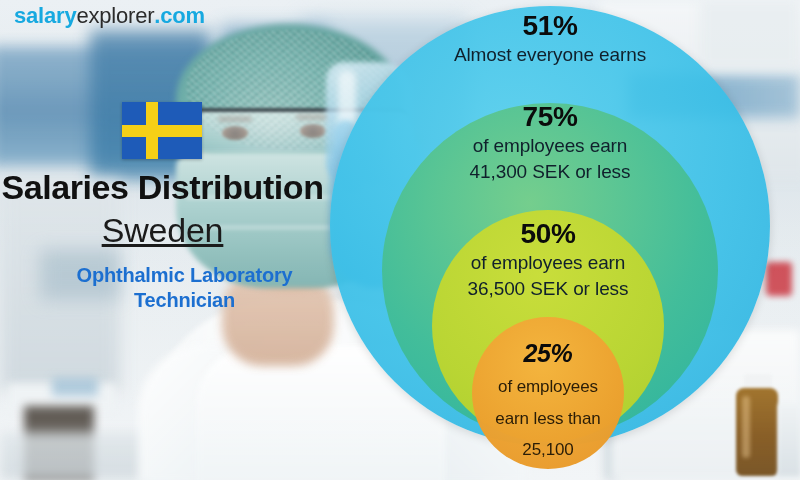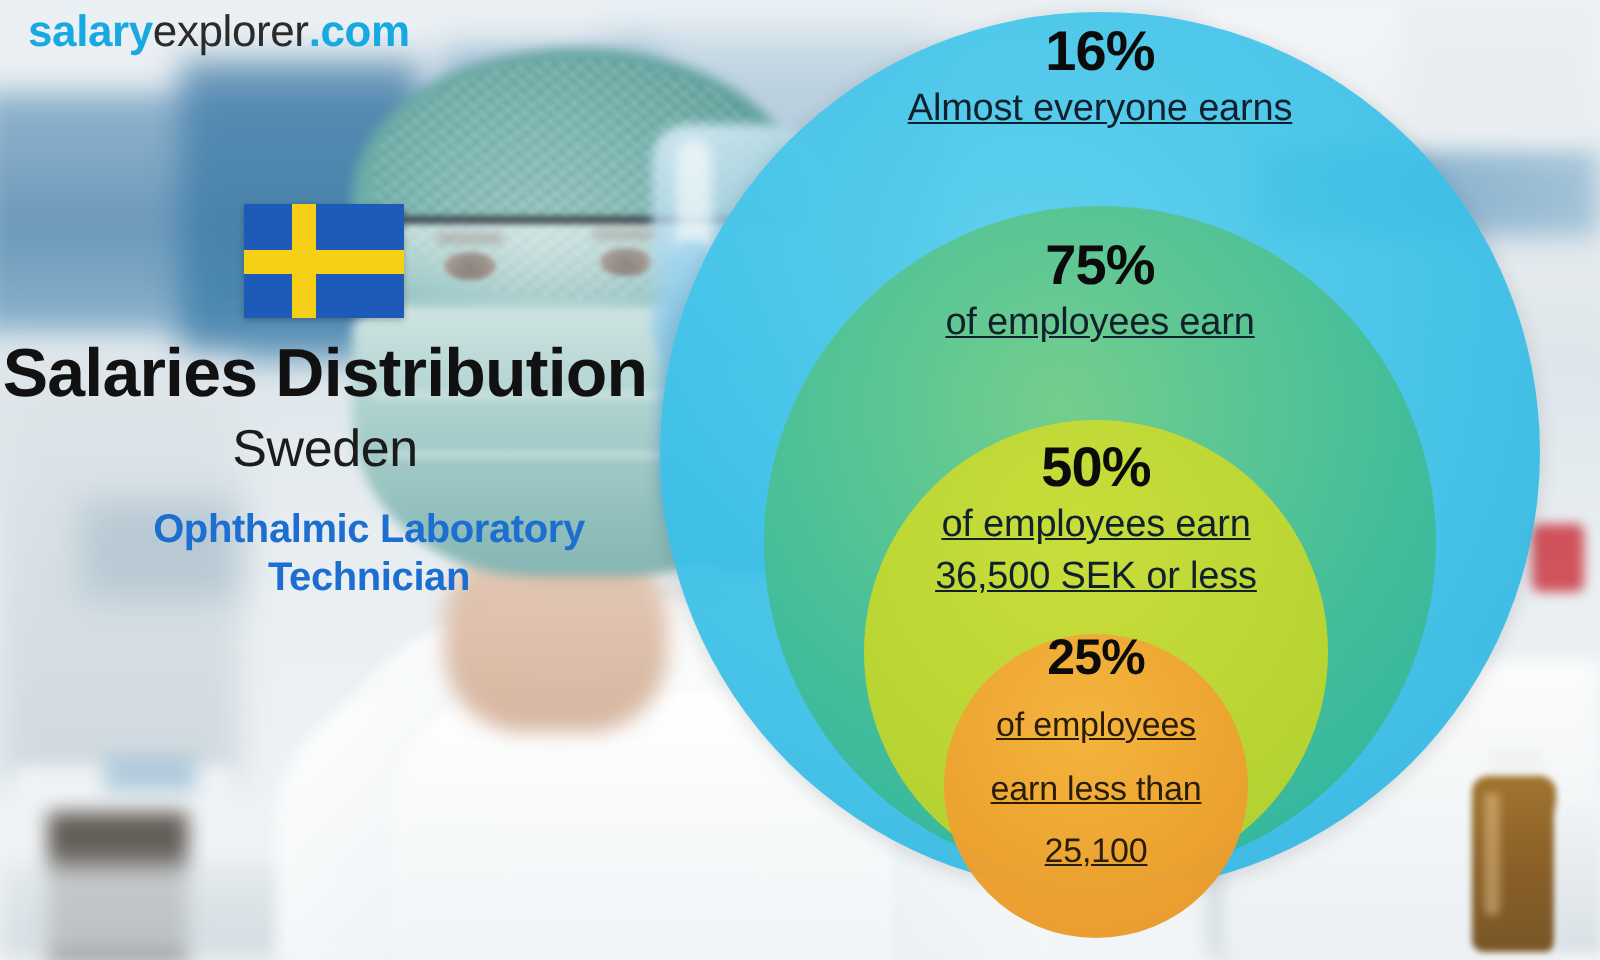--- a/index.html
+++ b/index.html
@@ -278,22 +278,22 @@
   
   .left-text {
     position:absolute; left:0px; top:168px; width:325px;
     text-align:center; z-index:36;
   }
   .t-main {
     font-size:34px; font-weight:bold; color:#111; line-height:1.12;
     letter-spacing:-.4px;
   }
   .t-country {
-    font-size:26px; font-weight:normal; color:#1b1b1b; line-height:1.3;
-    margin-top:2px; letter-spacing:-.2px;
+    font-size:34px; font-weight:normal; color:#1b1b1b; line-height:1.3;
+    margin-top:2px; letter-spacing:-.2px;text-decoration:underline;
   }
   .t-job {
     font-size:20px; font-weight:bold; color:#1c6fd0; line-height:1.22;
     margin-top:11px; letter-spacing:-.2px;padding-left:44px;
   }
   .t-note {
     font-size:12px; color:#2a2a2a; margin-top:12px;
   }
 
   
@@ -321,30 +321,29 @@
   }
   .pct {
     font-size:27px; font-weight:bold; color:#0b0b0b;
     line-height:1.0; letter-spacing:-.4px;
   }
   .c100 .pct, .c75 .pct, .c50 .pct { font-size:28px; }
   .c25 .pct { font-size:25px; margin-top:0px; }
   .ln {
     font-size:19px; color:#10202c; line-height:1.22; white-space:nowrap;
     letter-spacing:-.1px;
-    text-decoration:underline;
   }
   .c25 .ln { font-size:17px; color:#2a1d07; }
   .c100 .pct { margin-top:6px; }
   .c100 .ln  { margin-top:3px; }
-  .c75  .pct { margin-top:16px; }
+  .c75  .pct { margin-top:0; }
   .c75  .ln  { margin-top:3px; }
   .c50  .pct { margin-top:10px; }
   .c50  .ln  { margin-top:3px; }
-  .c25  .pct { margin-top:0; }
+  .c25  .pct { margin-top:24px;font-style:italic; }
   .c25  .ln  { margin-top:11px; }
 </style>
 </head>
 <body>
 
 <div id="stage">
 
   <div class="bg">
     <div class="bg-base"></div>
     <div class="cab-a"></div>
@@ -408,27 +407,28 @@
 
   <div class="left-text">
     <div class="t-main">Salaries Distribution</div>
     <div class="t-country">Sweden</div>
     <div class="t-job">Ophthalmic Laboratory Technician</div>
   </div>
 
   <div class="circles">
 
     <div class="circ c100">
-      <div class="pct">16%</div>
+      <div class="pct">51%</div>
       <div class="ln">Almost everyone earns</div>
     </div>
 
     <div class="circ c75">
       <div class="pct">75%</div>
       <div class="ln">of employees earn</div>
+      <div class="ln">41,300 SEK or less</div>
     </div>
 
     <div class="circ c50">
       <div class="pct">50%</div>
       <div class="ln">of employees earn</div>
       <div class="ln">36,500 SEK or less</div>
     </div>
 
     <div class="circ c25">
       <div class="pct">25%</div>

